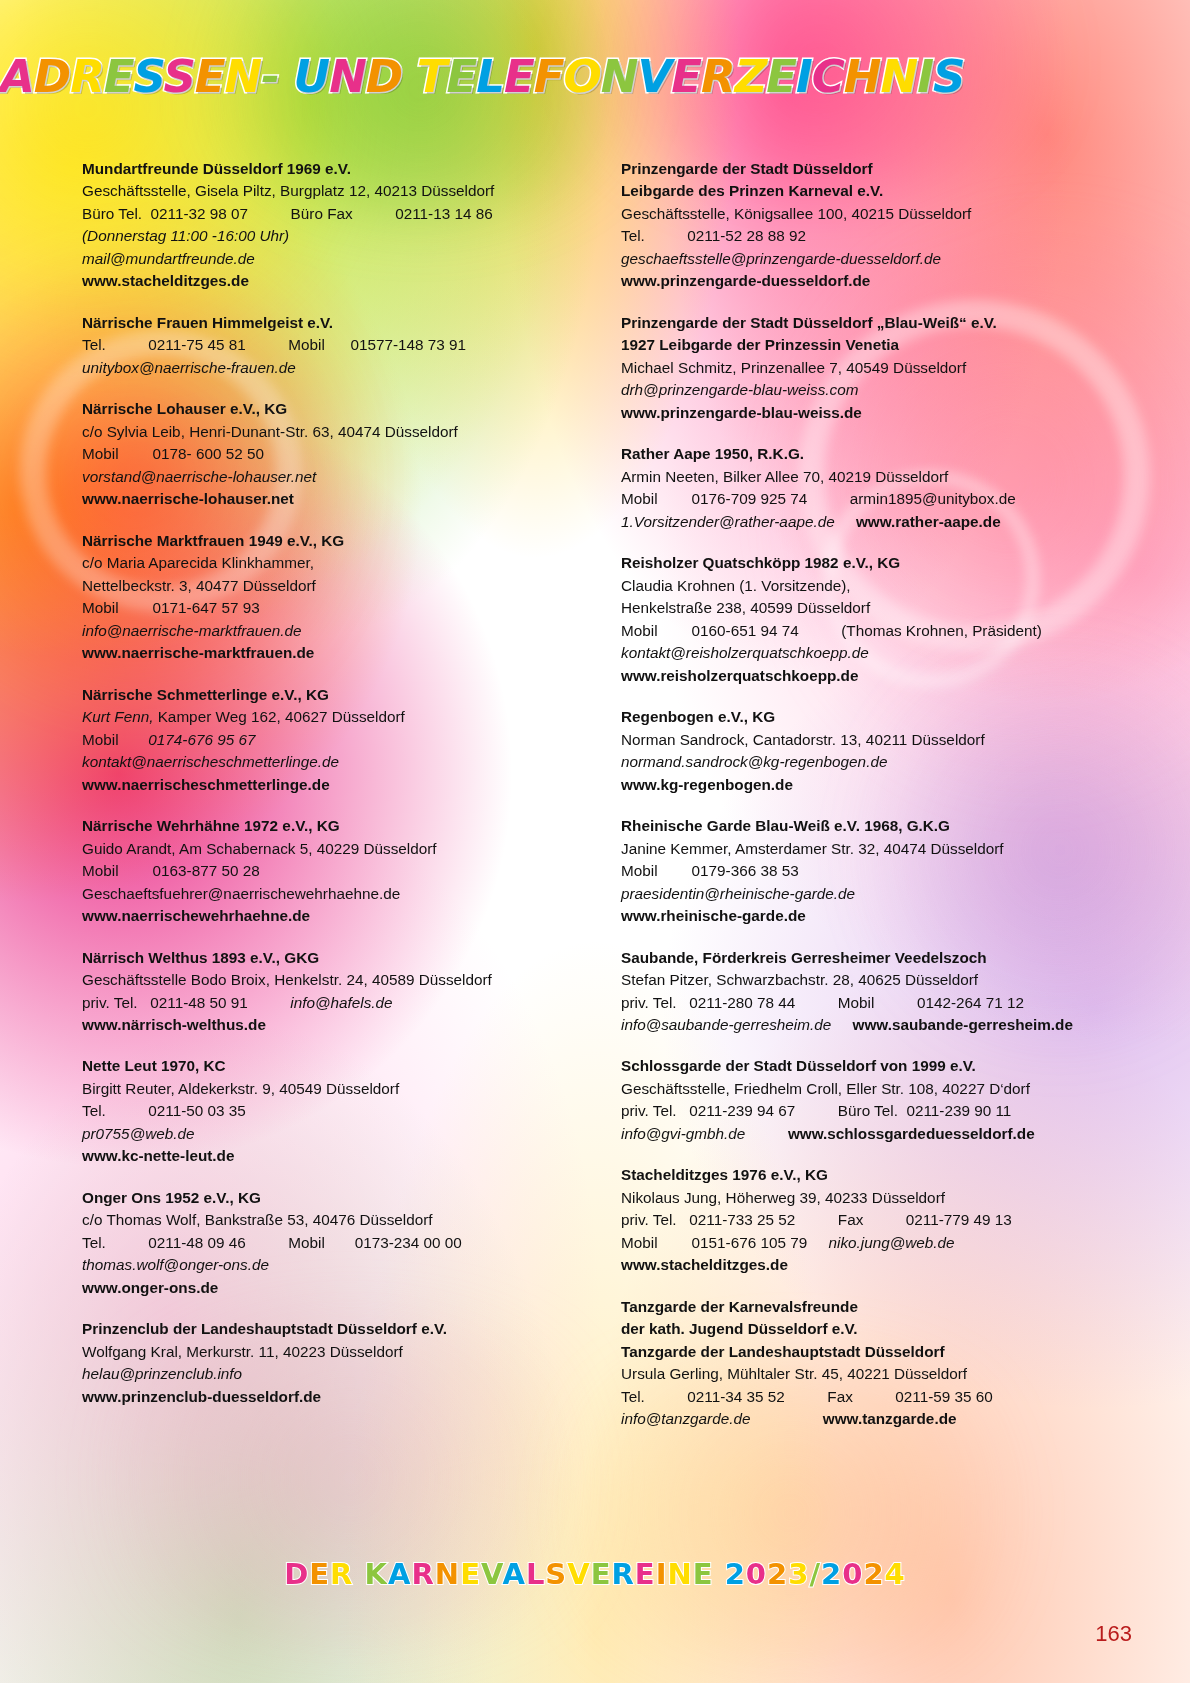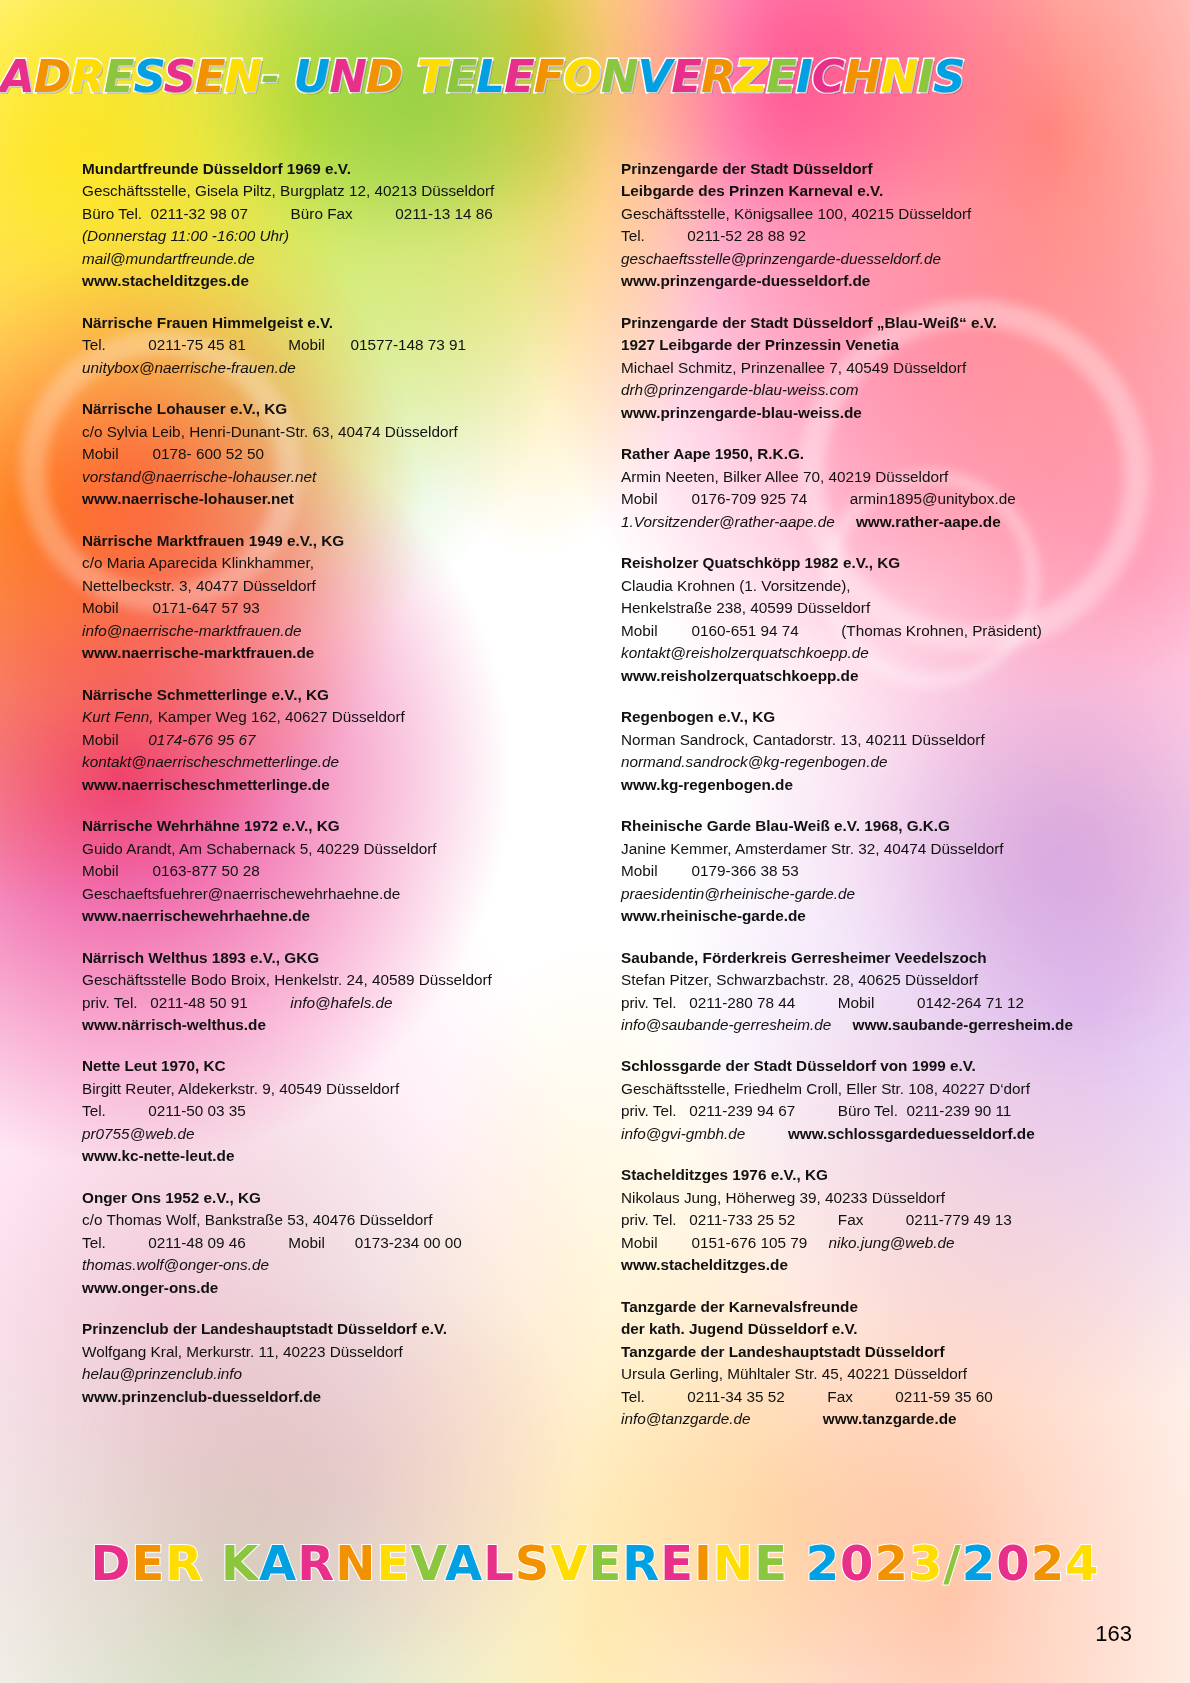--- a/index.html
+++ b/index.html
@@ -85,36 +85,36 @@
   
   .footer-title {
     position: absolute;
     bottom: 92px;
     left: 0;
     width: 100%;
     text-align: center;
     z-index: 3;
     font-family: "DejaVu Sans", sans-serif;
     font-weight: 700;
-    font-size: 48px;
+    font-size: 29px;
     letter-spacing: 1px;
     white-space: nowrap;
   }
   .footer-title span {
     -webkit-text-stroke: 2px #ffffff;
     paint-order: stroke fill;
   }
 
   .page-number {
     position: absolute;
     right: 58px;
     bottom: 36px;
     z-index: 3;
     font-size: 22px;
-    color: #000000;
+    color: #b91c1c;
     font-family: "Liberation Sans", sans-serif;
   }
 
   
   .columns {
     position: absolute;
     top: 158px;
     left: 82px;
     width: 1030px;
     z-index: 2;

